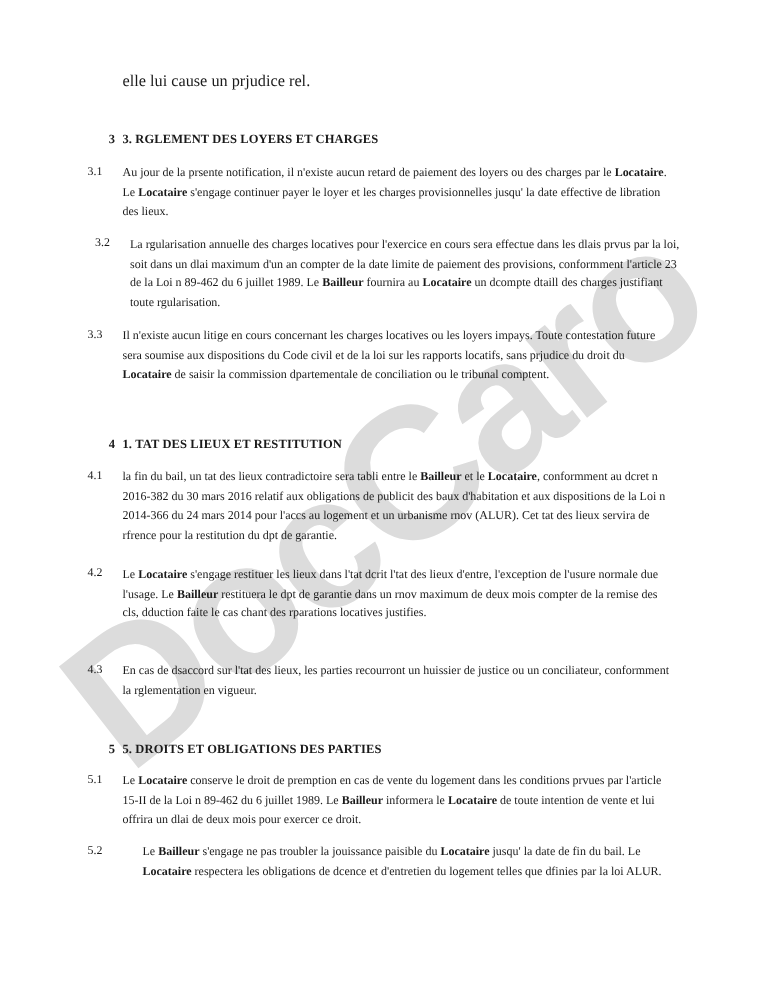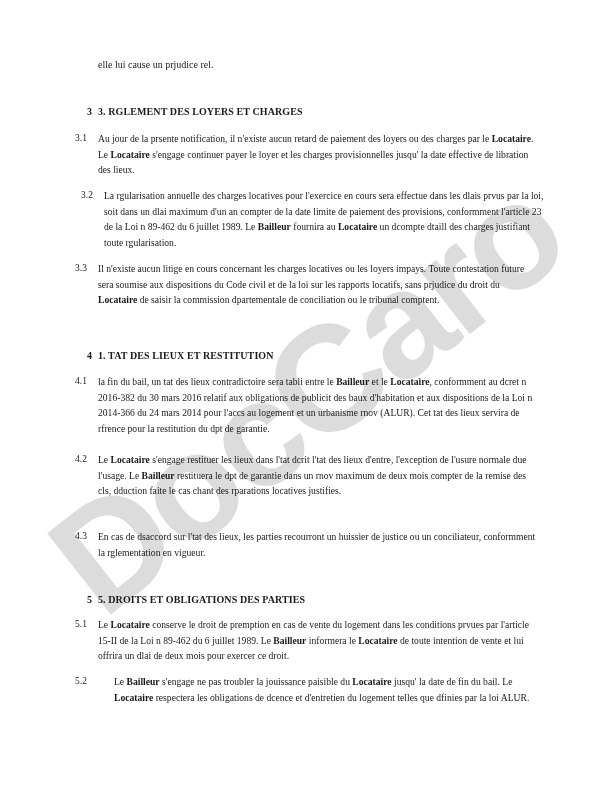--- a/index.html
+++ b/index.html
@@ -53,21 +53,21 @@
   }
 
   .block {
     position: absolute;
     display: flex;
     align-items: flex-start;
   }
 
   .num {
     flex: 0 0 auto;
-    text-align: center;
+    text-align: left;
     font-size: 9.5px;
     line-height: 15.6px;
     color: #1a1a1a;
   }
   .num.heading-num {
     font-weight: 700;
     font-size: 10px;
     text-align: right;
   }
 
@@ -86,21 +86,21 @@
     letter-spacing: 0.1px;
   }
 
   .body b { font-weight: 700; text-align: center; }
 
   
   .lead-line {
     position: absolute;
     left: 98px;
     width: 440px;
-    font-size: 10px;
+    font-size: 13px;
     line-height: 15.6px;
   }
 </style>
 </head>
 <body>
 
 <div class="page">
 
   <div class="watermark">
     <div class="watermark-text" style="color: rgb(220, 220, 220); transform: translate(-50%, -50%) rotate(-38deg);">DocCaro</div>

